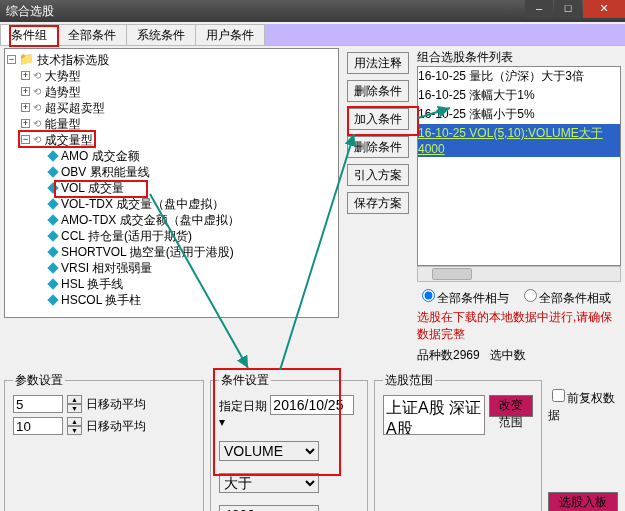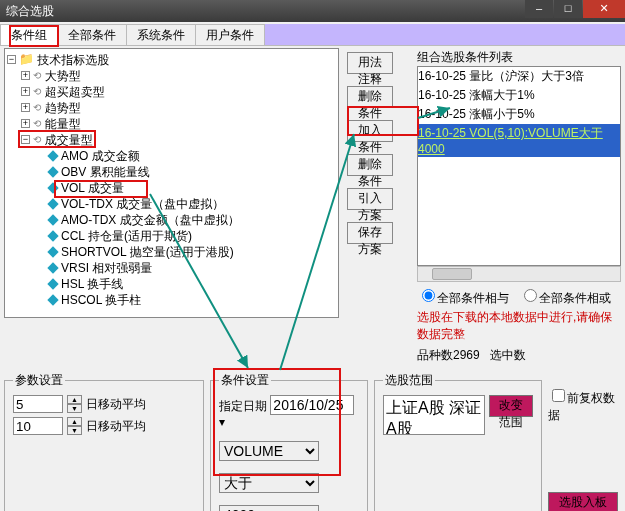--- a/index.html
+++ b/index.html
@@ -12,21 +12,21 @@
   .tab { padding: 2px 10px; border: 1px solid #bbb; border-bottom: none; background: #f0f0f0; margin-right: -1px; line-height: 16px; cursor: pointer; }
   .tab.active { background: #fff; }
   .main { display: flex; }
   .tree-area { width: 335px; height: 270px; background: #fff; border: 1px solid #888; margin: 2px 0 0 4px; overflow: auto; padding: 2px; }
   .tree-row { white-space: nowrap; height: 16px; line-height: 16px; }
   .twisty { display: inline-block; width: 9px; height: 9px; border: 1px solid #888; text-align: center; line-height: 7px; font-size: 9px; margin-right: 3px; vertical-align: middle; }
   .chain { display: inline-block; color: #888; vertical-align: middle; font-size: 10px; }
   .dia { display: inline-block; width: 8px; height: 8px; background: #1fa2c1; transform: rotate(45deg); margin: 0 4px 0 2px; vertical-align: middle; }
   .lbl { vertical-align: middle; }
   .btn-col { width: 62px; margin: 6px 0 0 8px; }
-  .btn-col button { width: 46px; height: 22px; margin-bottom: 6px; font-size: 12px; background: #f0f0f0; border: 1px solid #888; cursor: pointer; }
+  .btn-col button { width: 62px; height: 22px; margin-bottom: 6px; font-size: 12px; background: #f0f0f0; border: 1px solid #888; cursor: pointer; }
   .right-col { flex: 1; margin: 2px 4px 0 8px; }
   .right-col .lbl-h { height: 18px; line-height: 18px; }
   .cond-list { background: #fff; border: 1px solid #888; height: 200px; overflow: auto; }
   .cond-list .row { padding: 1px 0; }
   .cond-list .row.sel { background: #2a62c8; color: #bef264; text-decoration: underline; }
   .scrollbar { height: 16px; background: #e9e9e9; border: 1px solid #bbb; position: relative; }
   .scrollbar .thumb { position: absolute; left: 14px; top: 1px; height: 12px; width: 40px; background: #cfcfcf; border: 1px solid #aaa; border-radius: 2px; }
   .radio-row { margin-top: 4px; }
   .warn { color: #c00; margin-top: 2px; }
   .counts { margin-top: 4px; }
@@ -67,22 +67,22 @@
   <div class="tab">全部条件</div>
   <div class="tab">系统条件</div>
   <div class="tab">用户条件</div>
 </div>
 
 <div class="main">
 
   <div class="tree-area">
     <div class="tree-row"><span class="twisty">−</span>📁 <span class="lbl">技术指标选股</span></div>
     <div class="tree-row" style="padding-left:14px"><span class="twisty">+</span><span class="chain">⟲</span> <span class="lbl">大势型</span></div>
+    <div class="tree-row" style="padding-left:14px"><span class="twisty">+</span><span class="chain">⟲</span> <span class="lbl">趋势型</span></div>
     <div class="tree-row" style="padding-left:14px"><span class="twisty">+</span><span class="chain">⟲</span> <span class="lbl">超买超卖型</span></div>
-    <div class="tree-row" style="padding-left:14px"><span class="twisty">+</span><span class="chain">⟲</span> <span class="lbl">趋势型</span></div>
     <div class="tree-row" style="padding-left:14px"><span class="twisty">+</span><span class="chain">⟲</span> <span class="lbl">能量型</span></div>
     <div class="tree-row" style="padding-left:14px"><span class="twisty">−</span><span class="chain">⟲</span> <span class="lbl">成交量型</span></div>
     <div class="tree-row" style="padding-left:40px"><span class="dia"></span><span class="lbl">AMO 成交金额</span></div>
     <div class="tree-row" style="padding-left:40px"><span class="dia"></span><span class="lbl">OBV 累积能量线</span></div>
     <div class="tree-row" style="padding-left:40px"><span class="dia"></span><span class="lbl">VOL 成交量</span></div>
     <div class="tree-row" style="padding-left:40px"><span class="dia"></span><span class="lbl">VOL-TDX 成交量（盘中虚拟）</span></div>
     <div class="tree-row" style="padding-left:40px"><span class="dia"></span><span class="lbl">AMO-TDX 成交金额（盘中虚拟）</span></div>
     <div class="tree-row" style="padding-left:40px"><span class="dia"></span><span class="lbl">CCL 持仓量(适用于期货)</span></div>
     <div class="tree-row" style="padding-left:40px"><span class="dia"></span><span class="lbl">SHORTVOL 抛空量(适用于港股)</span></div>
     <div class="tree-row" style="padding-left:40px"><span class="dia"></span><span class="lbl">VRSI 相对强弱量</span></div>

